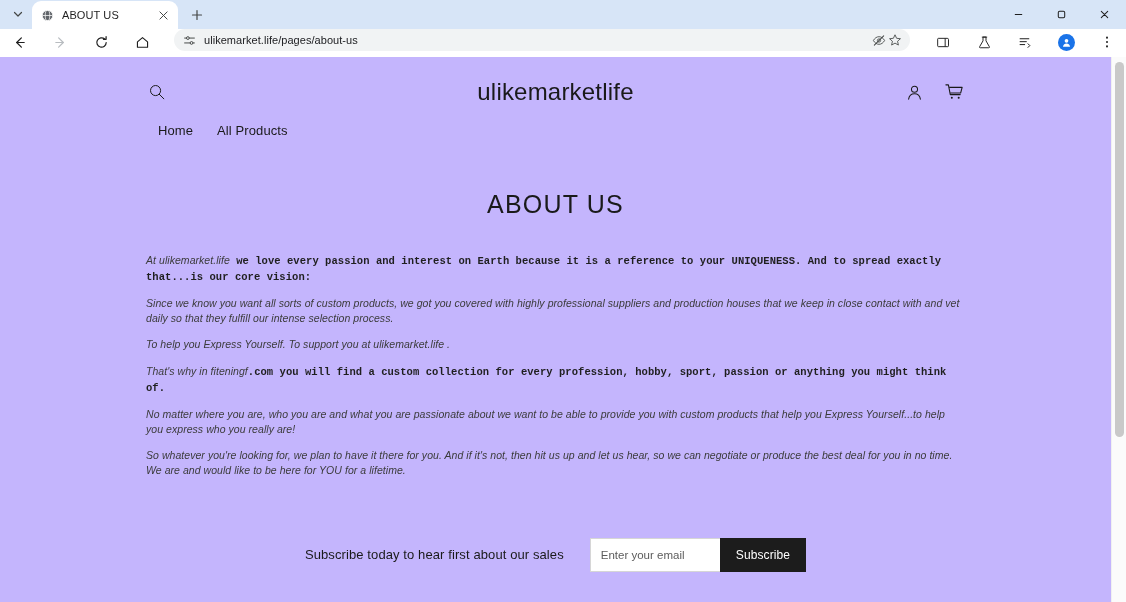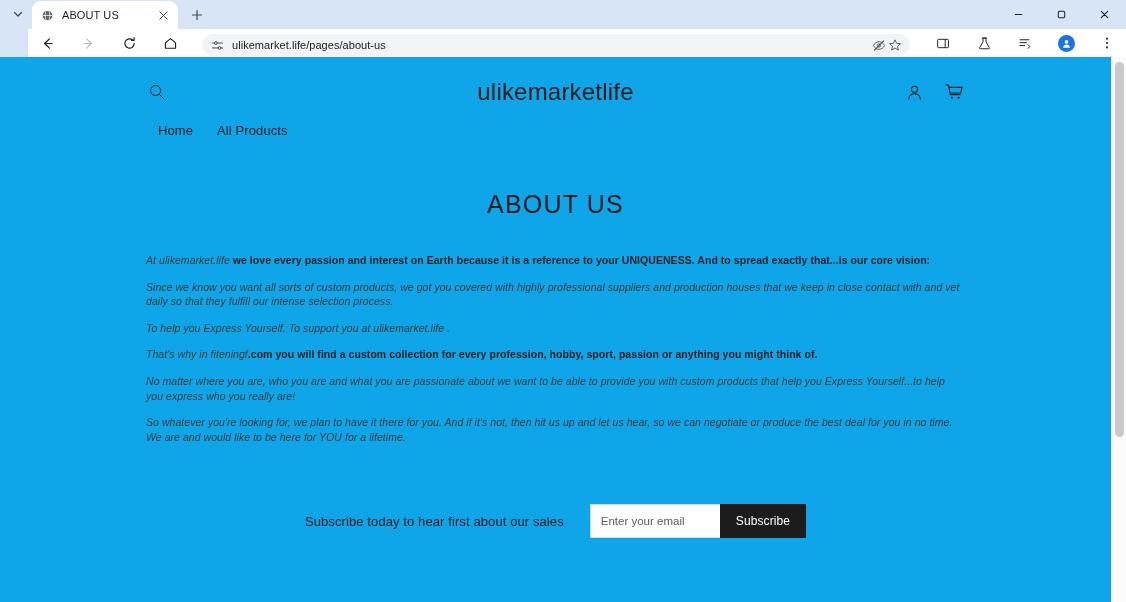--- a/index.html
+++ b/index.html
@@ -81,25 +81,24 @@
   .wc {
     width: 43px; height: 29px;
     display: flex; align-items: center; justify-content: center;
     color: #1f1f1f;
   }
 
   .toolbar {
     height: 28px;
     background: #ffffff;
     display: flex;
-    align-items: flex-end;
+    align-items: flex-start;
     padding: 0 6px;
     gap: 15px;
     border-bottom: 1px solid #ffffff;
-    margin-left: 28px;
   }
   .tb-btn {
     width: 26px; height: 26px;
     display: flex; align-items: center; justify-content: center;
     color: #1f1f1f;
     border-radius: 50%;
     flex: 0 0 auto;
   }
   .tb-btn.disabled { color: #b8bcc0; }
   .omnibox {
@@ -130,21 +129,21 @@
     background: #1a73e8;
     display: flex; align-items: center; justify-content: center;
     color: #fff;
   }
 
   
   .viewport {
     position: absolute;
     left: 0; top: 57px;
     width: 1126px; height: 545px;
-    background: #0ea5e9;
+    background: #c4b5fd;
     overflow: hidden;
   }
   .scrollbar {
     position: absolute;
     right: 0; top: 0;
     width: 15px; height: 545px;
     background: #fbfbfb;
     border-left: 1px solid #f0f0f0;
   }
   .scroll-thumb {
@@ -233,20 +232,21 @@
     font-size: 10.5px;
     line-height: 14.6px;
     color: #3b3b3b;
     font-style: italic;
     letter-spacing: .05px;
   }
   .article p .b {
     font-style: normal;
     font-weight: 700;
     color: #1f1f1f;
+    font-family: Liberation Mono, monospace;
   }
 
   .company-block {
     padding: 0 146px;
     margin-top: 21px;
     font-family: "DejaVu Sans", sans-serif;
   }
   .company-block div {
     font-size: 13.5px;
     line-height: 19px;

